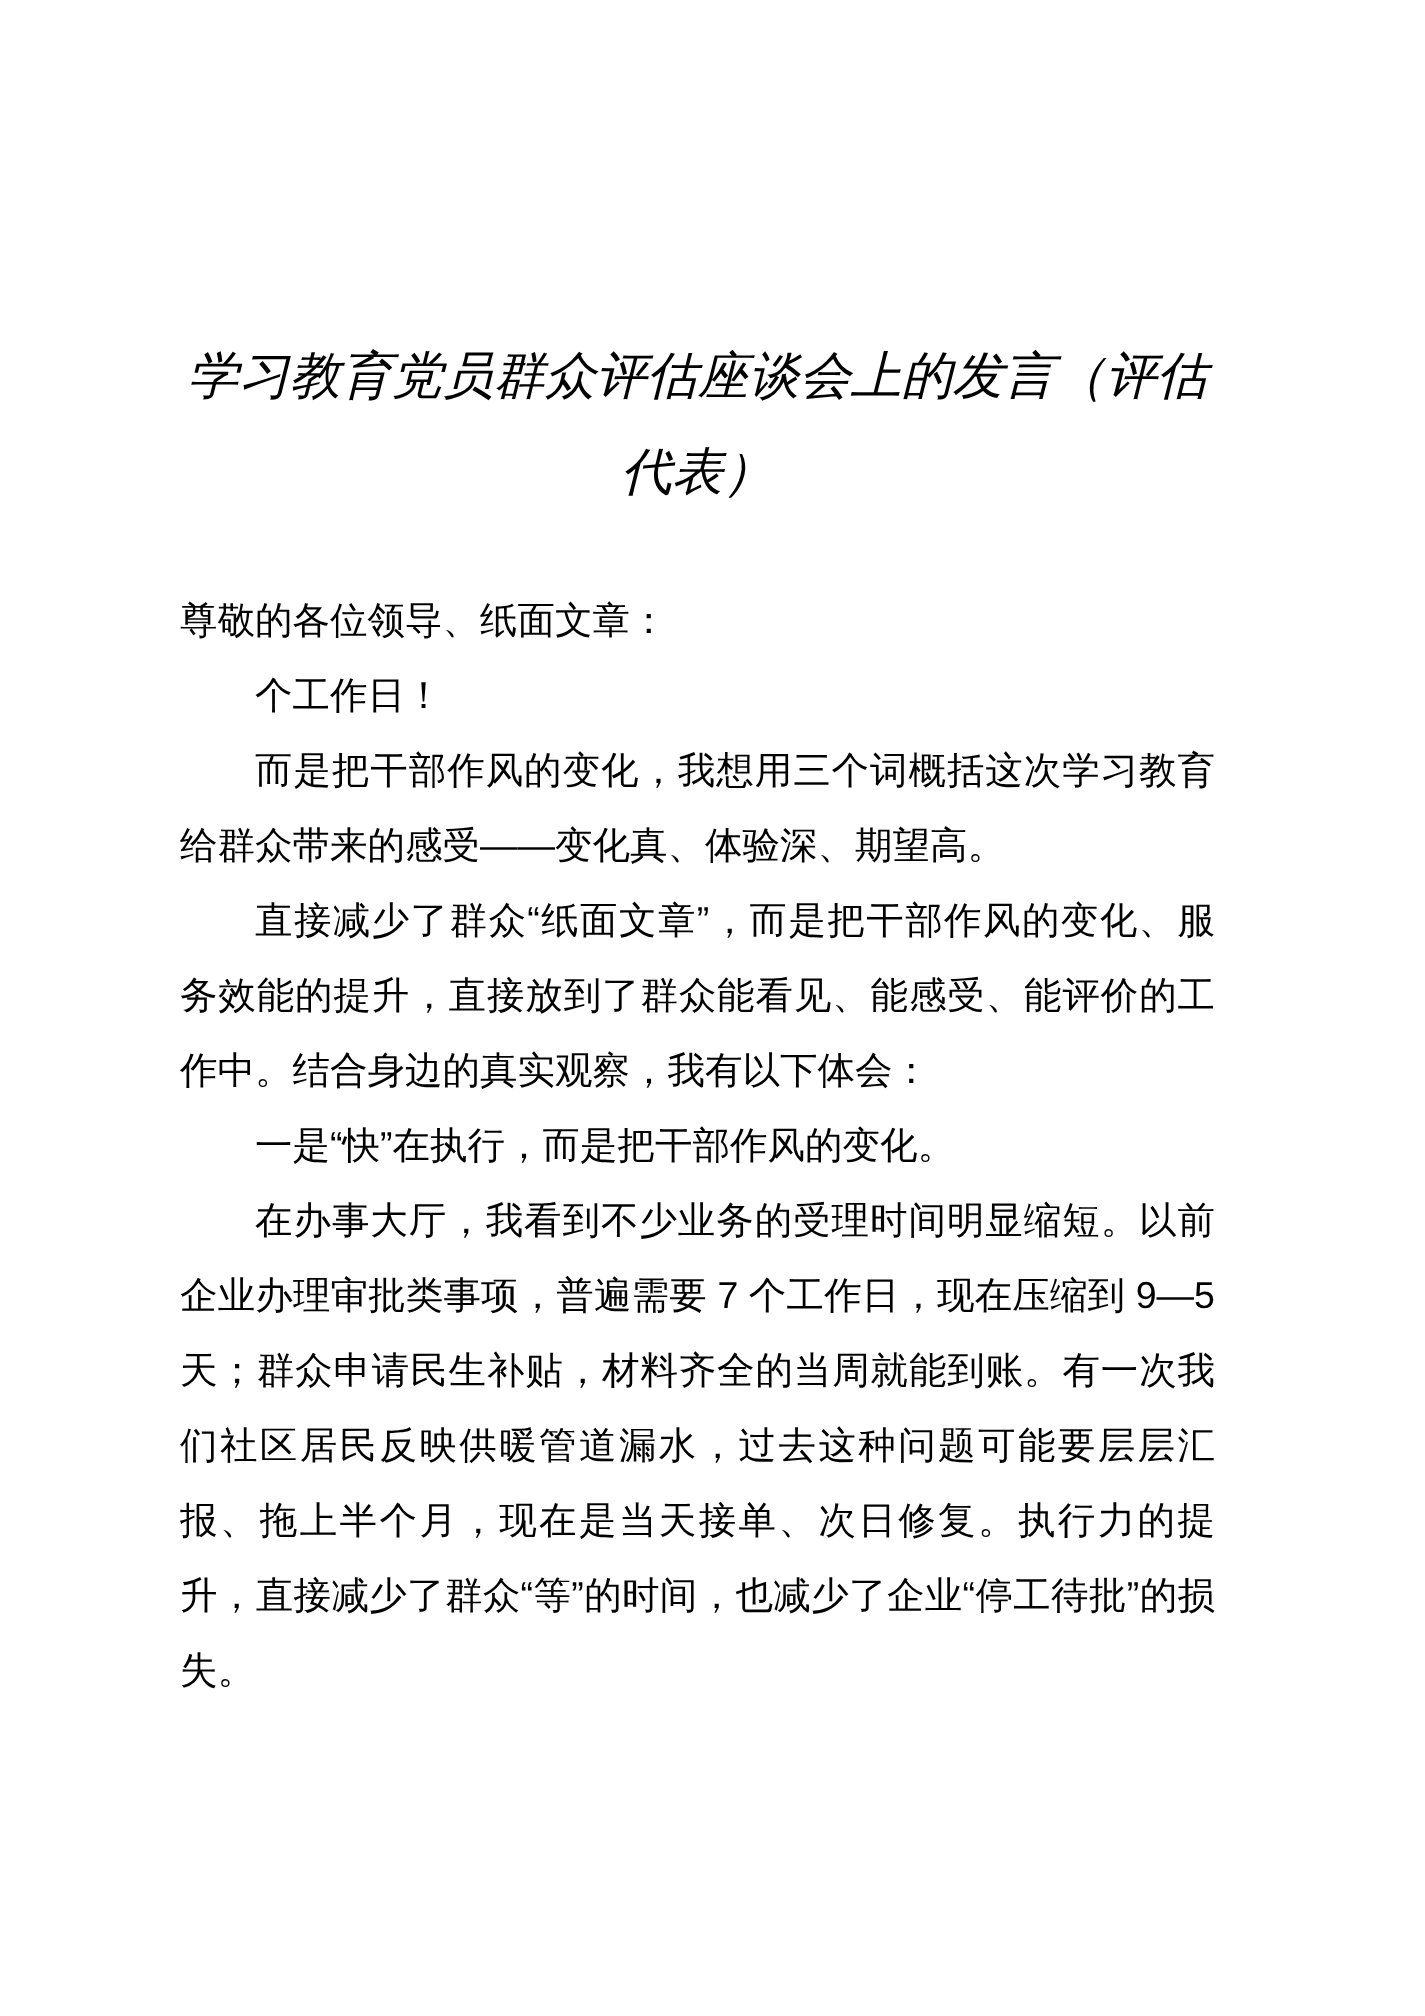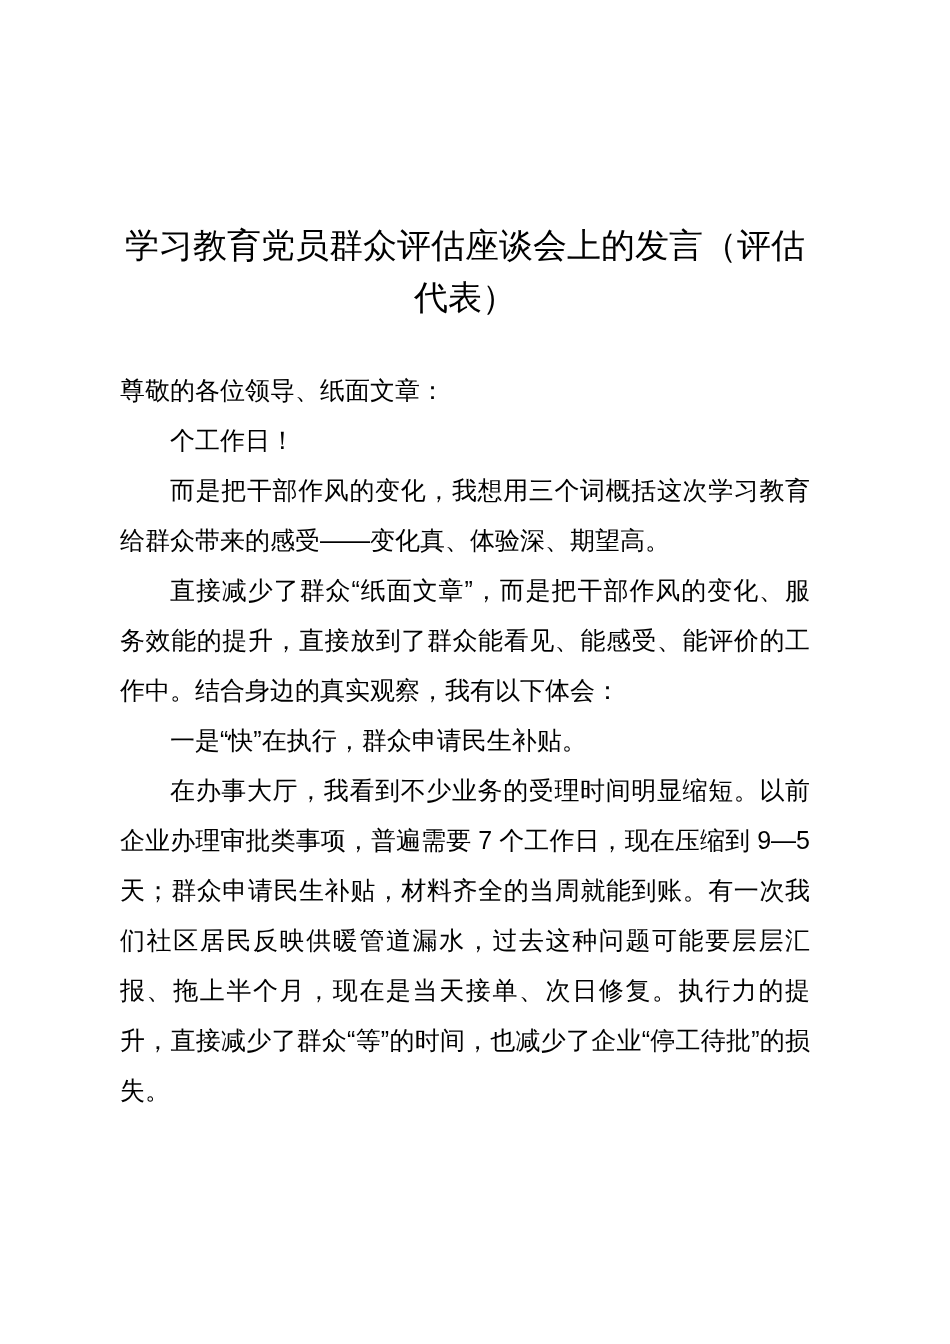--- a/index.html
+++ b/index.html
@@ -15,25 +15,26 @@
     box-sizing: border-box;
     padding: 219px 130px 0 120px;
     color: #000000;
     font-family: "Liberation Sans", sans-serif;
     overflow: hidden;
   }
   .doc-title {
     width: 690px;
     margin: 0 0 42px 0;
     font-size: 34px;
-    line-height: 52px;
+    line-height: 64px;
     font-weight: 400;
     text-align: center;
     color: #000000;
     letter-spacing: 0px;
+    font-style: italic;
   }
   .doc-body {
     width: 690px;
     font-size: 25px;
     line-height: 50px;
     text-align: justify;
     color: #000000;
   }
   .para {
     margin: 0;
@@ -46,16 +47,16 @@
 </head>
 <body>
 
 <div class="page">
   <h1 class="doc-title">学习教育党员群众评估座谈会上的发言（评估代表）</h1>
   <div class="doc-body">
       <p class="para">尊敬的各位领导、纸面文章：</p>
       <p class="para indent">个工作日！</p>
       <p class="para indent">而是把干部作风的变化，我想用三个词概括这次学习教育给群众带来的感受——变化真、体验深、期望高。</p>
       <p class="para indent">直接减少了群众“纸面文章”，而是把干部作风的变化、服务效能的提升，直接放到了群众能看见、能感受、能评价的工作中。结合身边的真实观察，我有以下体会：</p>
-      <p class="para indent">一是“快”在执行，群众申请民生补贴。</p>
+      <p class="para indent">一是“快”在执行，而是把干部作风的变化。</p>
       <p class="para indent">在办事大厅，我看到不少业务的受理时间明显缩短。以前企业办理审批类事项，普遍需要 7 个工作日，现在压缩到 9—5 天；群众申请民生补贴，材料齐全的当周就能到账。有一次我们社区居民反映供暖管道漏水，过去这种问题可能要层层汇报、拖上半个月，现在是当天接单、次日修复。执行力的提升，直接减少了群众“等”的时间，也减少了企业“停工待批”的损失。</p>
     </div>
 </div>
 
 </body></html>

